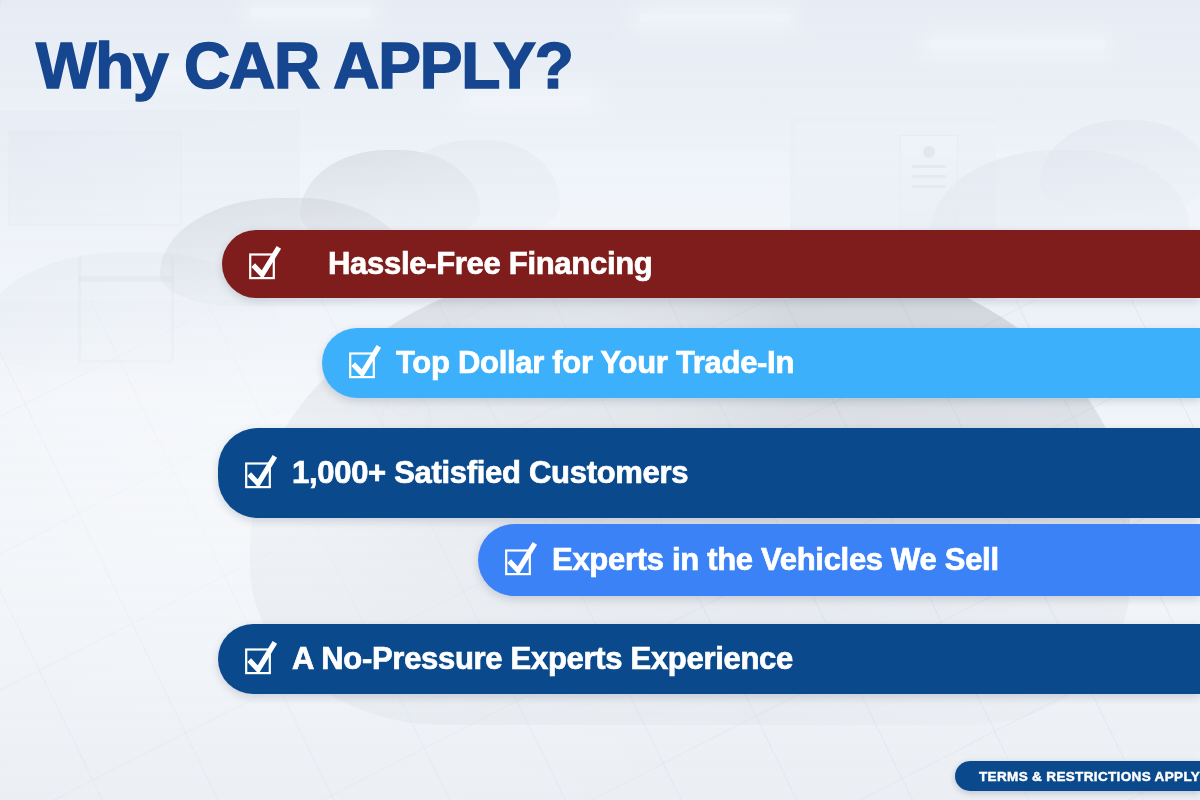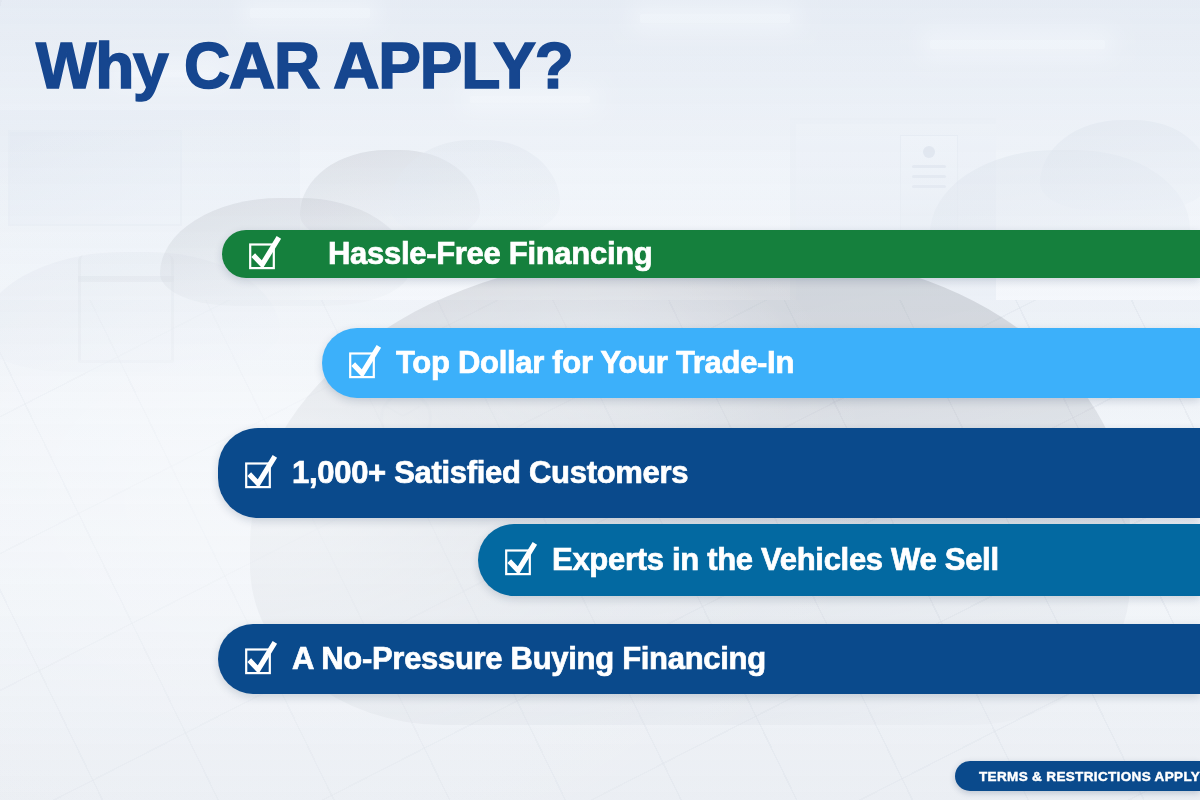--- a/index.html
+++ b/index.html
@@ -222,21 +222,21 @@
 
     <div class="bg-bigcar"></div>
     <div class="bg-emblem"></div>
 
     <div class="bg-wash"></div>
     <div class="bg-tint"></div>
   </div>
 
   <div class="title" style="color:#16468F;">Why CAR APPLY?</div>
 
-  <div class="pill" style="left:222px; top:230px; height:48px; width:calc(100% - 222px); background:#15803d;gap:48px;">
+  <div class="pill" style="left:222px; top:230px; height:68px; width:calc(100% - 222px); background:#7f1d1d;gap:48px;">
     <span class="cbox">
       <svg width="32" height="32" viewBox="0 0 32 32" aria-hidden="true">
         <rect x="2.2" y="6.5" width="23.6" height="23.6" fill="none" stroke="#ffffff" stroke-width="2.2"></rect>
         <path d="M7 19 L14.2 26.6 L29.5 1.6" fill="none" stroke="#ffffff" stroke-width="5.2" stroke-linecap="square" stroke-linejoin="miter"></path>
       </svg>
     </span>
     <span class="label">Hassle-Free Financing</span>
   </div>
 
   <div class="pill" style="left:322px; top:328px; height:70px; width:calc(100% - 322px); background:#3CB0FA;">
@@ -252,37 +252,37 @@
   <div class="pill" style="left:218px; top:428px; height:90px; width:calc(100% - 218px); background:#0A4A8C;">
     <span class="cbox">
       <svg width="32" height="32" viewBox="0 0 32 32" aria-hidden="true">
         <rect x="2.2" y="6.5" width="23.6" height="23.6" fill="none" stroke="#ffffff" stroke-width="2.2"></rect>
         <path d="M7 19 L14.2 26.6 L29.5 1.6" fill="none" stroke="#ffffff" stroke-width="5.2" stroke-linecap="square" stroke-linejoin="miter"></path>
       </svg>
     </span>
     <span class="label">1,000+ Satisfied Customers</span>
   </div>
 
-  <div class="pill" style="left:478px; top:524px; height:72px; width:calc(100% - 478px); background:#0369a1;">
+  <div class="pill" style="left:478px; top:524px; height:72px; width:calc(100% - 478px); background:#3b82f6;">
     <span class="cbox">
       <svg width="32" height="32" viewBox="0 0 32 32" aria-hidden="true">
         <rect x="2.2" y="6.5" width="23.6" height="23.6" fill="none" stroke="#ffffff" stroke-width="2.2"></rect>
         <path d="M7 19 L14.2 26.6 L29.5 1.6" fill="none" stroke="#ffffff" stroke-width="5.2" stroke-linecap="square" stroke-linejoin="miter"></path>
       </svg>
     </span>
     <span class="label">Experts in the Vehicles We Sell</span>
   </div>
 
   <div class="pill" style="left:218px; top:624px; height:70px; width:calc(100% - 218px); background:#0A4A8C;">
     <span class="cbox">
       <svg width="32" height="32" viewBox="0 0 32 32" aria-hidden="true">
         <rect x="2.2" y="6.5" width="23.6" height="23.6" fill="none" stroke="#ffffff" stroke-width="2.2"></rect>
         <path d="M7 19 L14.2 26.6 L29.5 1.6" fill="none" stroke="#ffffff" stroke-width="5.2" stroke-linecap="square" stroke-linejoin="miter"></path>
       </svg>
     </span>
-    <span class="label">A No-Pressure Buying Financing</span>
+    <span class="label">A No-Pressure Experts Experience</span>
   </div>
 
   <div class="terms" style="left:955px; top:761px; height:30px; width:calc(100% - 955px); background:#0A4A8C;">
     <span>TERMS &amp; RESTRICTIONS APPLY</span>
   </div>
 
 </div>
 
 </body></html>

